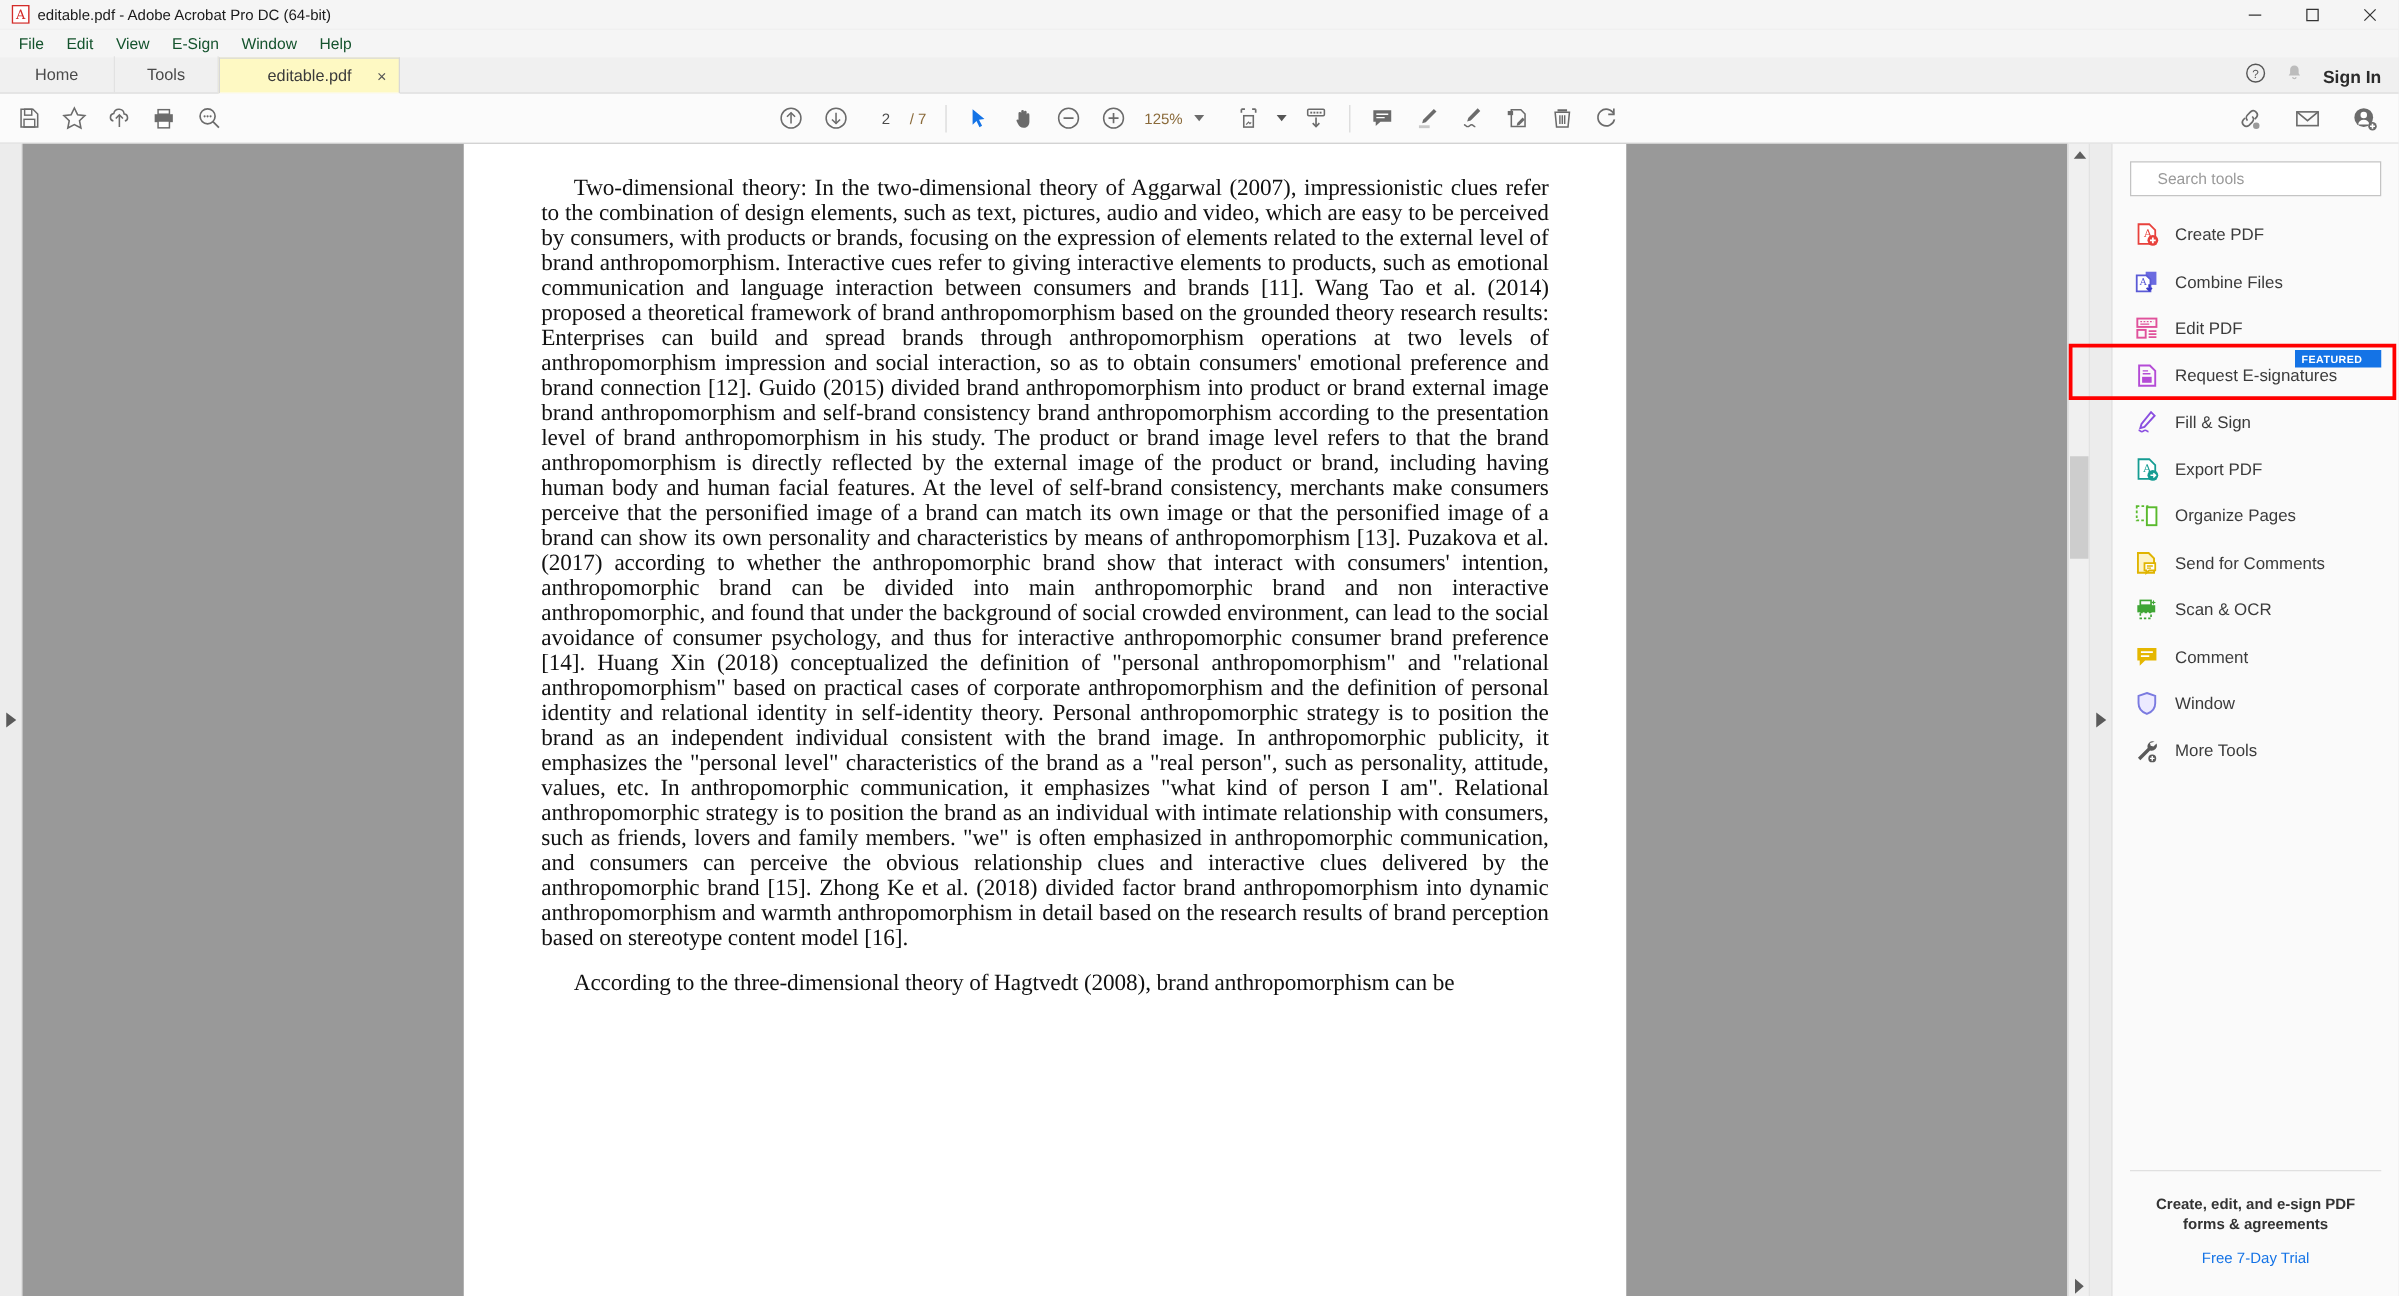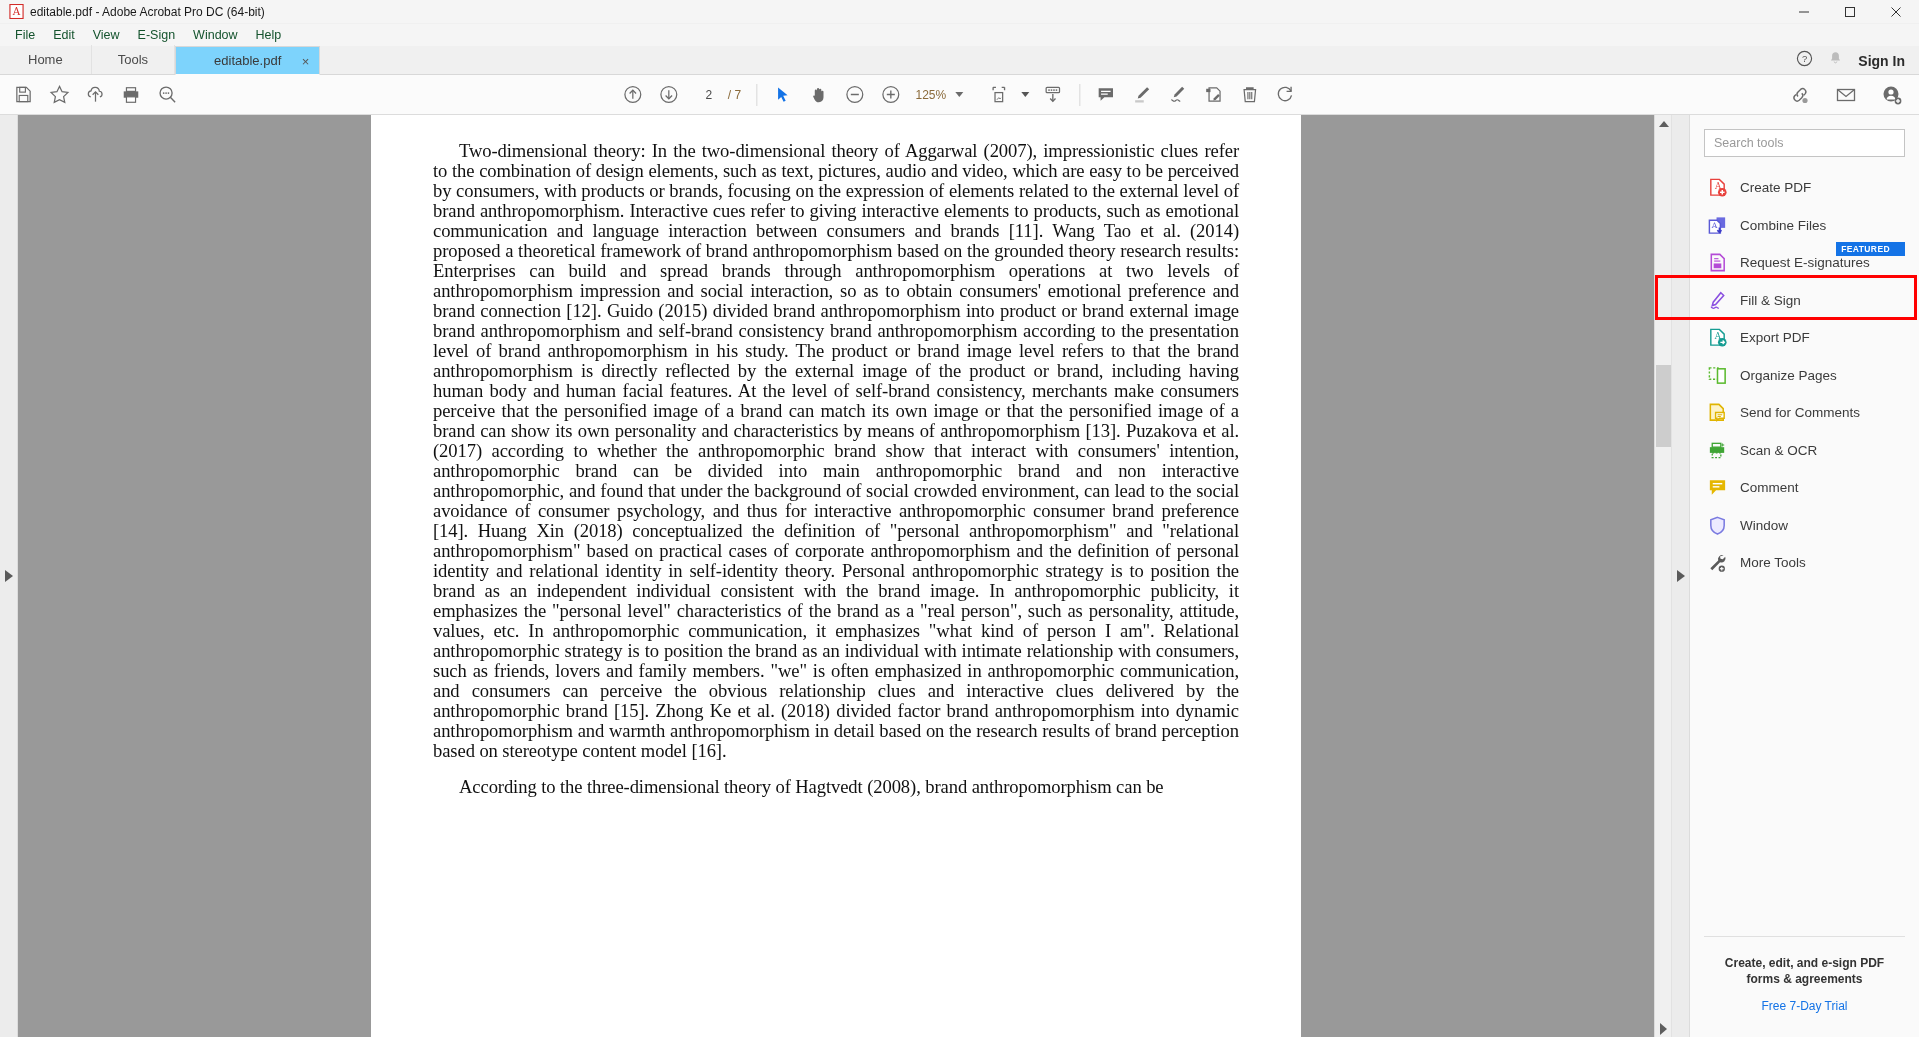--- a/index.html
+++ b/index.html
@@ -44,21 +44,21 @@
   }
   .tab {
     height: 29px; display: flex; align-items: center;
     font-size: 13px; color: #4a4a4a; padding: 0 22px;
     border-right: 1px solid #e2e2e2;
     margin-top: 48px;
   }
   .tab.home { padding: 0 28px; }
   .tab.tools { padding: 0 26px; }
   .tab.doc {
-    background: #7dd3fc; color: #3a3a3a; padding: 0 38px 0 38px;
+    background: #fef9c3; color: #3a3a3a; padding: 0 38px 0 38px;
     border-top: 1px solid #d8d8d8; border-left: 1px solid #d8d8d8;
     border-right: 1px solid #d8d8d8; border-bottom: 1px solid #fbfbfb;
     position: relative; margin-bottom: -1px;
   }
   .tab .closex {
     position: absolute; right: 10px; top: 50%; transform: translateY(-50%);
     font-size: 13px; color: #555;
   }
   .tabright {
     position: absolute; right: 0; top: 0; height: 29px;
@@ -166,21 +166,21 @@
   }
 
   
   .toolspanel {
     width: 230px; background: #fafafa; border-left: 1px solid #dcdcdc;
     display: flex; flex-direction: column; position: relative;
   }
   .searchwrap { padding: 14px 14px 6px 14px; }
   .searchbox {
     width: 100%; height: 28px; border: 1px solid #c4c4c4; background: #fff;
-    font-size: 12.5px; color: #8a8a8a; padding: 0 9px;
+    font-size: 12.5px; color: #8a8a8a; padding: 0 21px;
     font-family: "Liberation Sans", sans-serif;
   }
   .searchbox::placeholder { color: #9a9a9a; }
   .toollist { padding-top: 6px; flex: 1; }
   .toolrow {
     height: 37.5px; display: flex; align-items: center; gap: 12px;
     padding-left: 16px; position: relative;
   }
   .toolrow .ico { width: 22px; height: 22px; display: flex; align-items: center; justify-content: center; flex: 0 0 22px; }
   .toolrow .lbl { font-size: 13.5px; color: #3b3b3b; }
@@ -495,20 +495,34 @@
           <svg width="21" height="21" viewBox="0 0 22 22">
             <rect x="10" y="2.5" width="9" height="11" fill="#6a6ae0"></rect>
             <path d="M2.5 5.5h8l3.5 3.5V19h-11.5z" fill="#fff" stroke="#5a5ad6" stroke-width="1.5"></path>
             <text x="5" y="13.5" font-size="8" font-family="DejaVu Serif, serif" fill="#5a5ad6">A</text>
             <path d="M13 13v5M10.8 16l2.2 2.2 2.2-2.2" fill="none" stroke="#3a3ac8" stroke-width="1.6"></path>
           </svg>
         </span>
         <span class="lbl">Combine Files</span>
       </div>
 
+      <div class="toolrow">
+        <span class="ico">
+          <svg width="21" height="21" viewBox="0 0 22 22">
+            <rect x="3" y="3" width="16" height="7" fill="none" stroke="#e0519b" stroke-width="1.6"></rect>
+            <line x1="5.5" y1="5.5" x2="16.5" y2="5.5" stroke="#e0519b" stroke-width="1.1" stroke-dasharray="1.5 1.2"></line>
+            <line x1="5.5" y1="7.6" x2="13" y2="7.6" stroke="#e0519b" stroke-width="1.1"></line>
+            <rect x="3" y="12.5" width="7" height="6.5" fill="none" stroke="#e0519b" stroke-width="1.6"></rect>
+            <line x1="12.5" y1="13.5" x2="19" y2="13.5" stroke="#e0519b" stroke-width="1.4"></line>
+            <line x1="12.5" y1="16" x2="19" y2="16" stroke="#e0519b" stroke-width="1.4"></line>
+            <line x1="12.5" y1="18.5" x2="19" y2="18.5" stroke="#e0519b" stroke-width="1.4"></line>
+          </svg>
+        </span>
+        <span class="lbl">Edit PDF</span>
+      </div>
 
       <div class="toolrow">
         <span class="ico">
           <svg width="21" height="21" viewBox="0 0 22 22">
             <path d="M4.5 2.5h9l4.5 4.5V19.5h-13.5z" fill="none" stroke="#b44bd6" stroke-width="1.6"></path>
             <line x1="7.5" y1="7" x2="12" y2="7" stroke="#b44bd6" stroke-width="1.2"></line>
             <line x1="7.5" y1="9.5" x2="14" y2="9.5" stroke="#b44bd6" stroke-width="1.2"></line>
             <rect x="7" y="12" width="8" height="5" fill="#b44bd6"></rect>
           </svg>
         </span>

